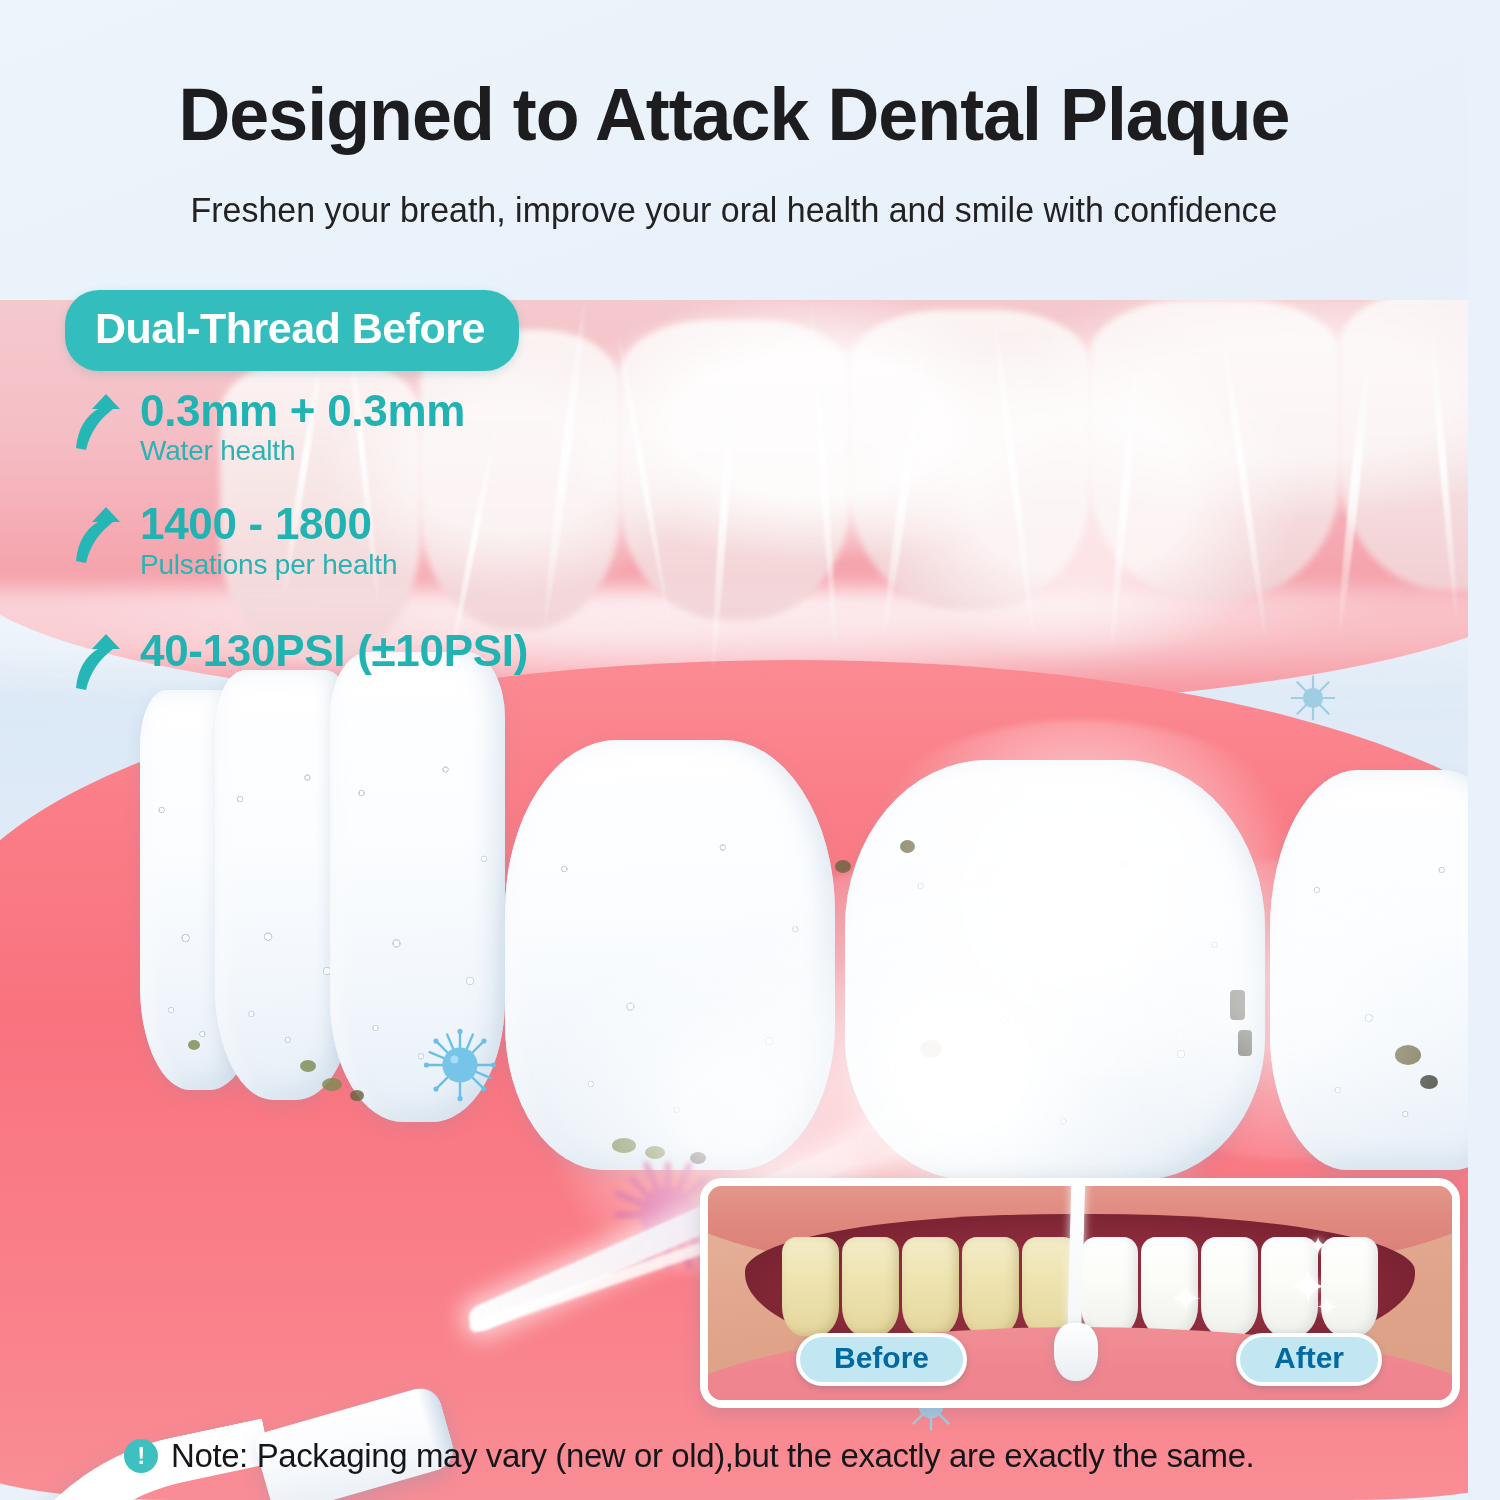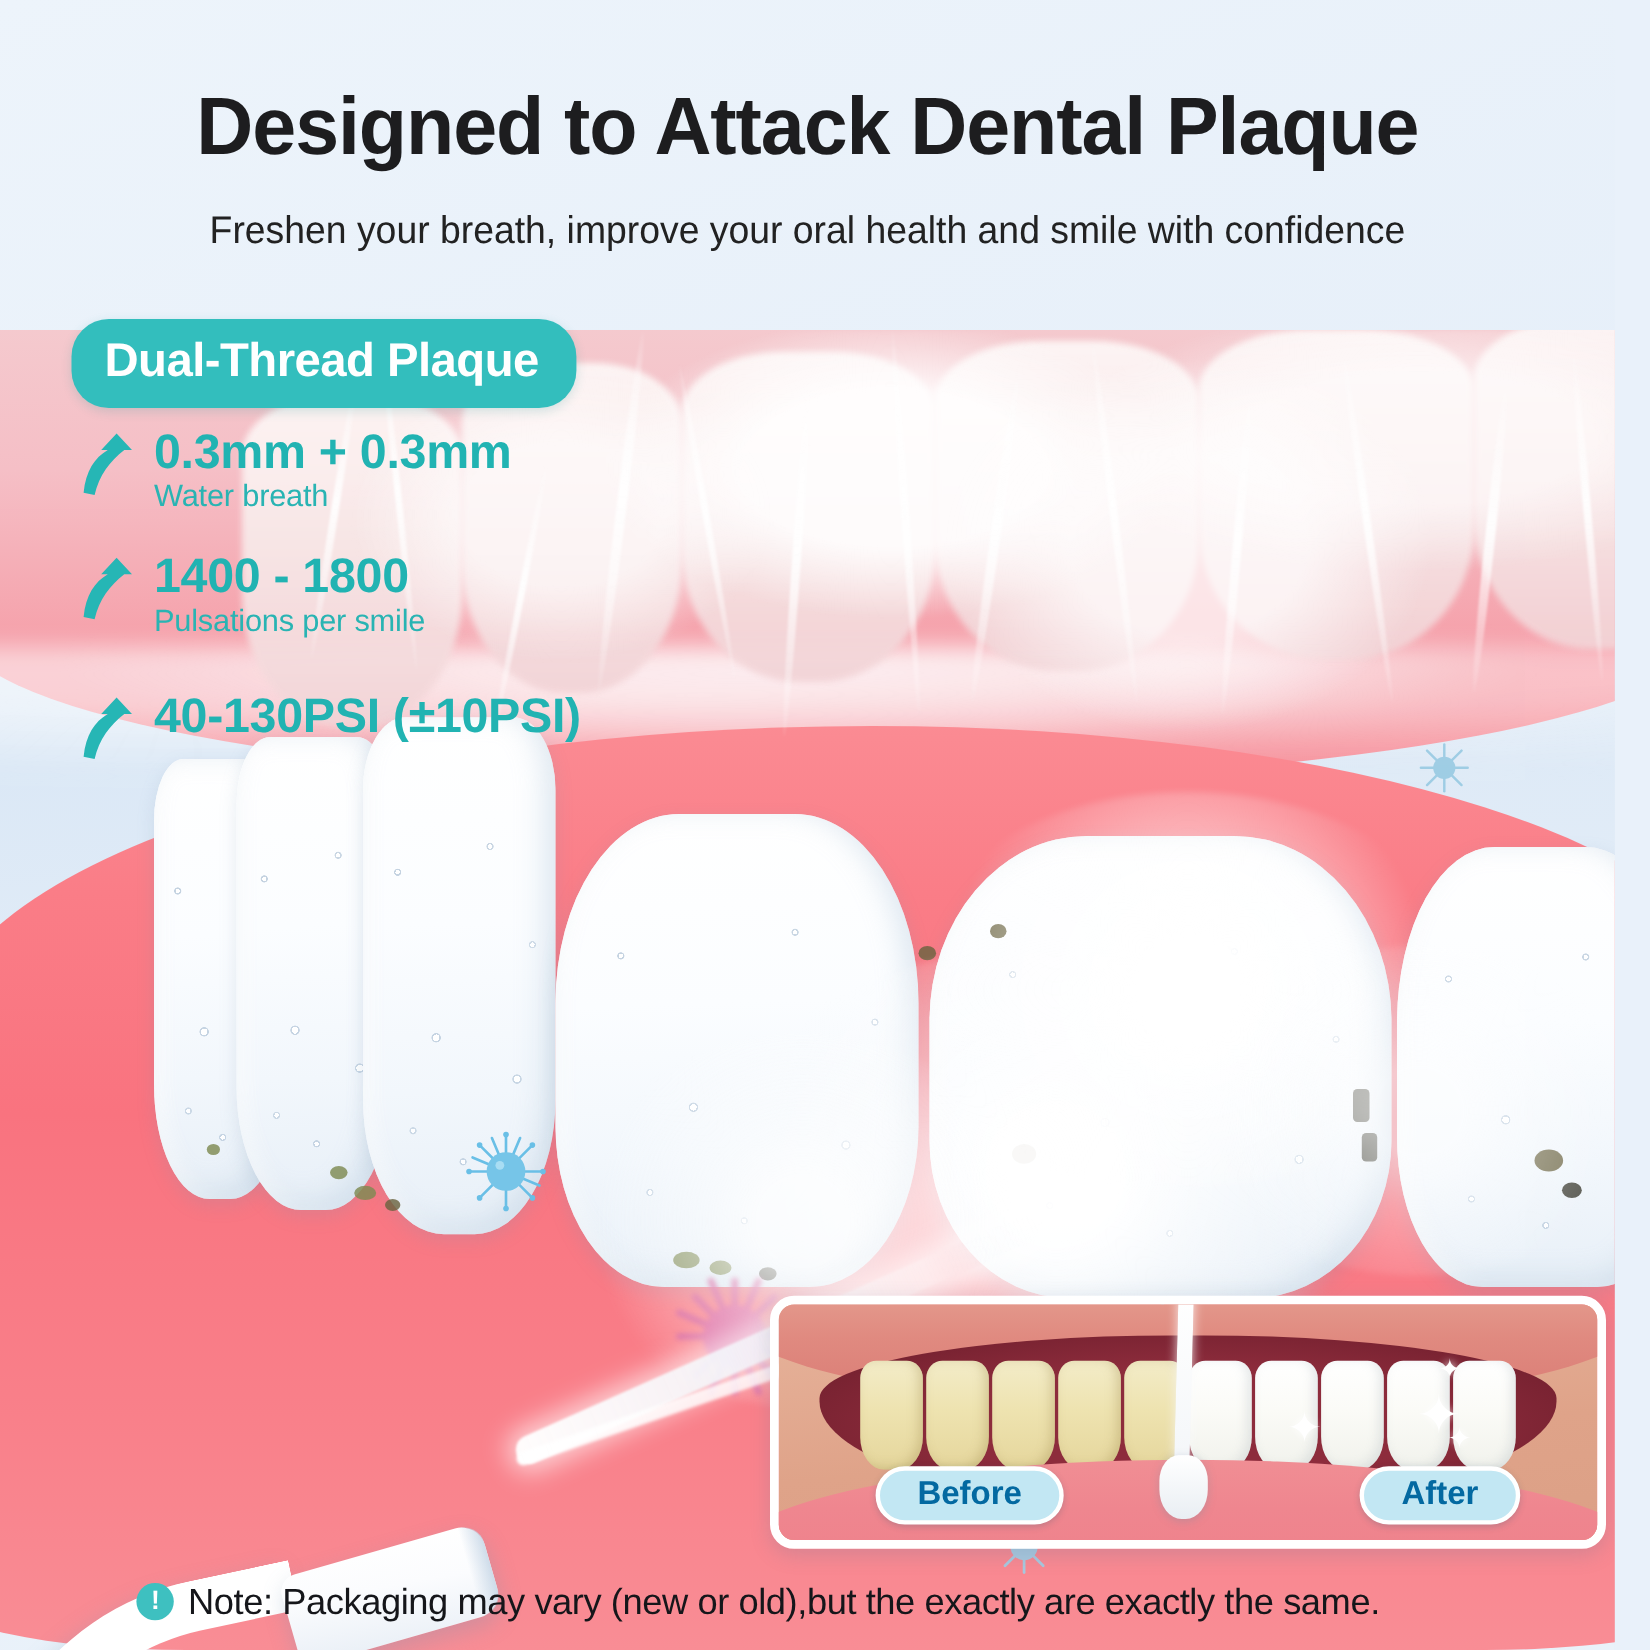--- a/index.html
+++ b/index.html
@@ -456,42 +456,42 @@
     <div class="nozzle-wrap">
       <div class="nozzle-shade"></div>
       <div class="nozzle"></div>
       <div class="nozzle-tip"></div>
     </div>
   </div>
 
   <div class="title">Designed to Attack Dental Plaque</div>
   <div class="subtitle">Freshen your breath, improve your oral health and smile with confidence</div>
 
-  <div class="badge">Dual-Thread Plaque</div>
+  <div class="badge">Dual-Thread Before</div>
 
   <div class="specs">
 
     <div class="spec s1">
       <span class="arrow">
         <svg width="56" height="62" viewBox="0 0 56 62">
           <path d="M4 58 C6 38 14 26 26 19 L20 19 L34 4 L48 19 L41 19 C28 29 18 42 14 60 Z" fill="#26b6b5"></path>
         </svg>
       </span>
       <div class="big">0.3mm + 0.3mm</div>
-      <div class="small">Water breath</div>
+      <div class="small">Water health</div>
     </div>
 
     <div class="spec s2">
       <span class="arrow">
         <svg width="56" height="62" viewBox="0 0 56 62">
           <path d="M4 58 C6 38 14 26 26 19 L20 19 L34 4 L48 19 L41 19 C28 29 18 42 14 60 Z" fill="#26b6b5"></path>
         </svg>
       </span>
       <div class="big">1400 - 1800</div>
-      <div class="small">Pulsations per smile</div>
+      <div class="small">Pulsations per health</div>
     </div>
 
     <div class="spec s3">
       <span class="arrow">
         <svg width="56" height="62" viewBox="0 0 56 62">
           <path d="M4 58 C6 38 14 26 26 19 L20 19 L34 4 L48 19 L41 19 C28 29 18 42 14 60 Z" fill="#26b6b5"></path>
         </svg>
       </span>
       <div class="big">40-130PSI (±10PSI)</div>
     </div>

